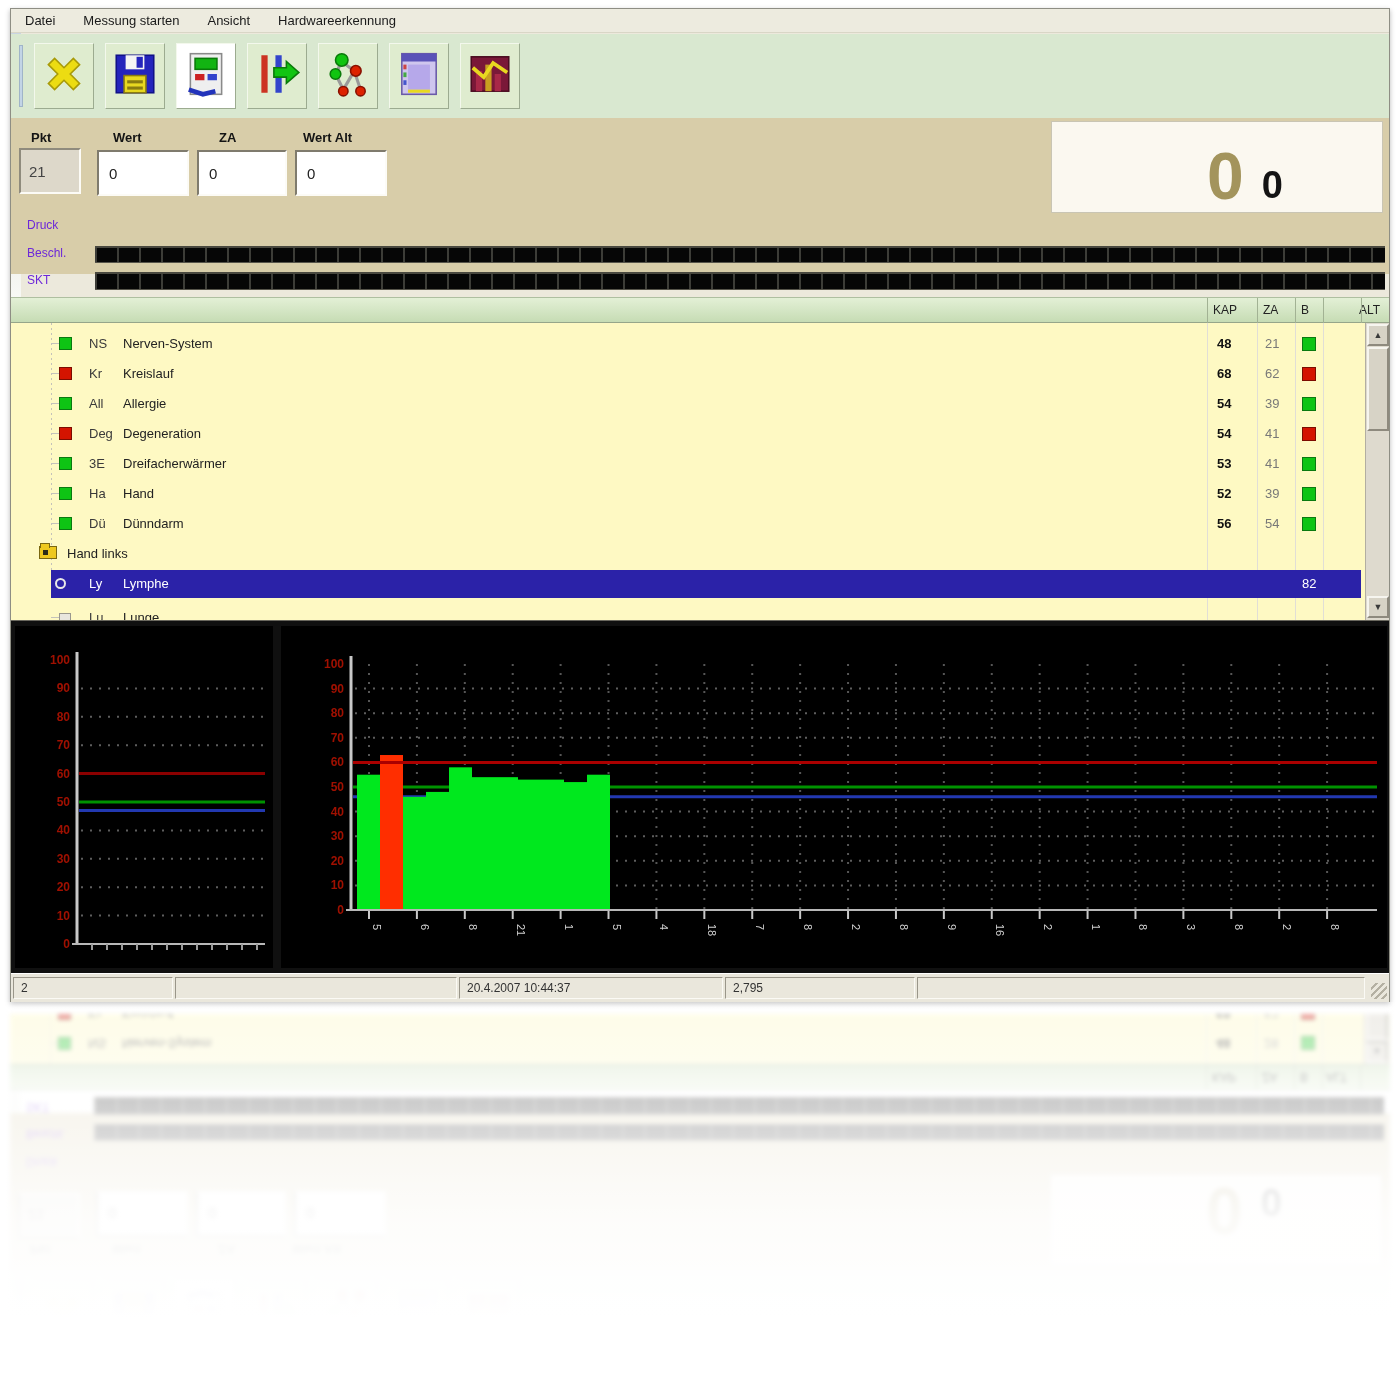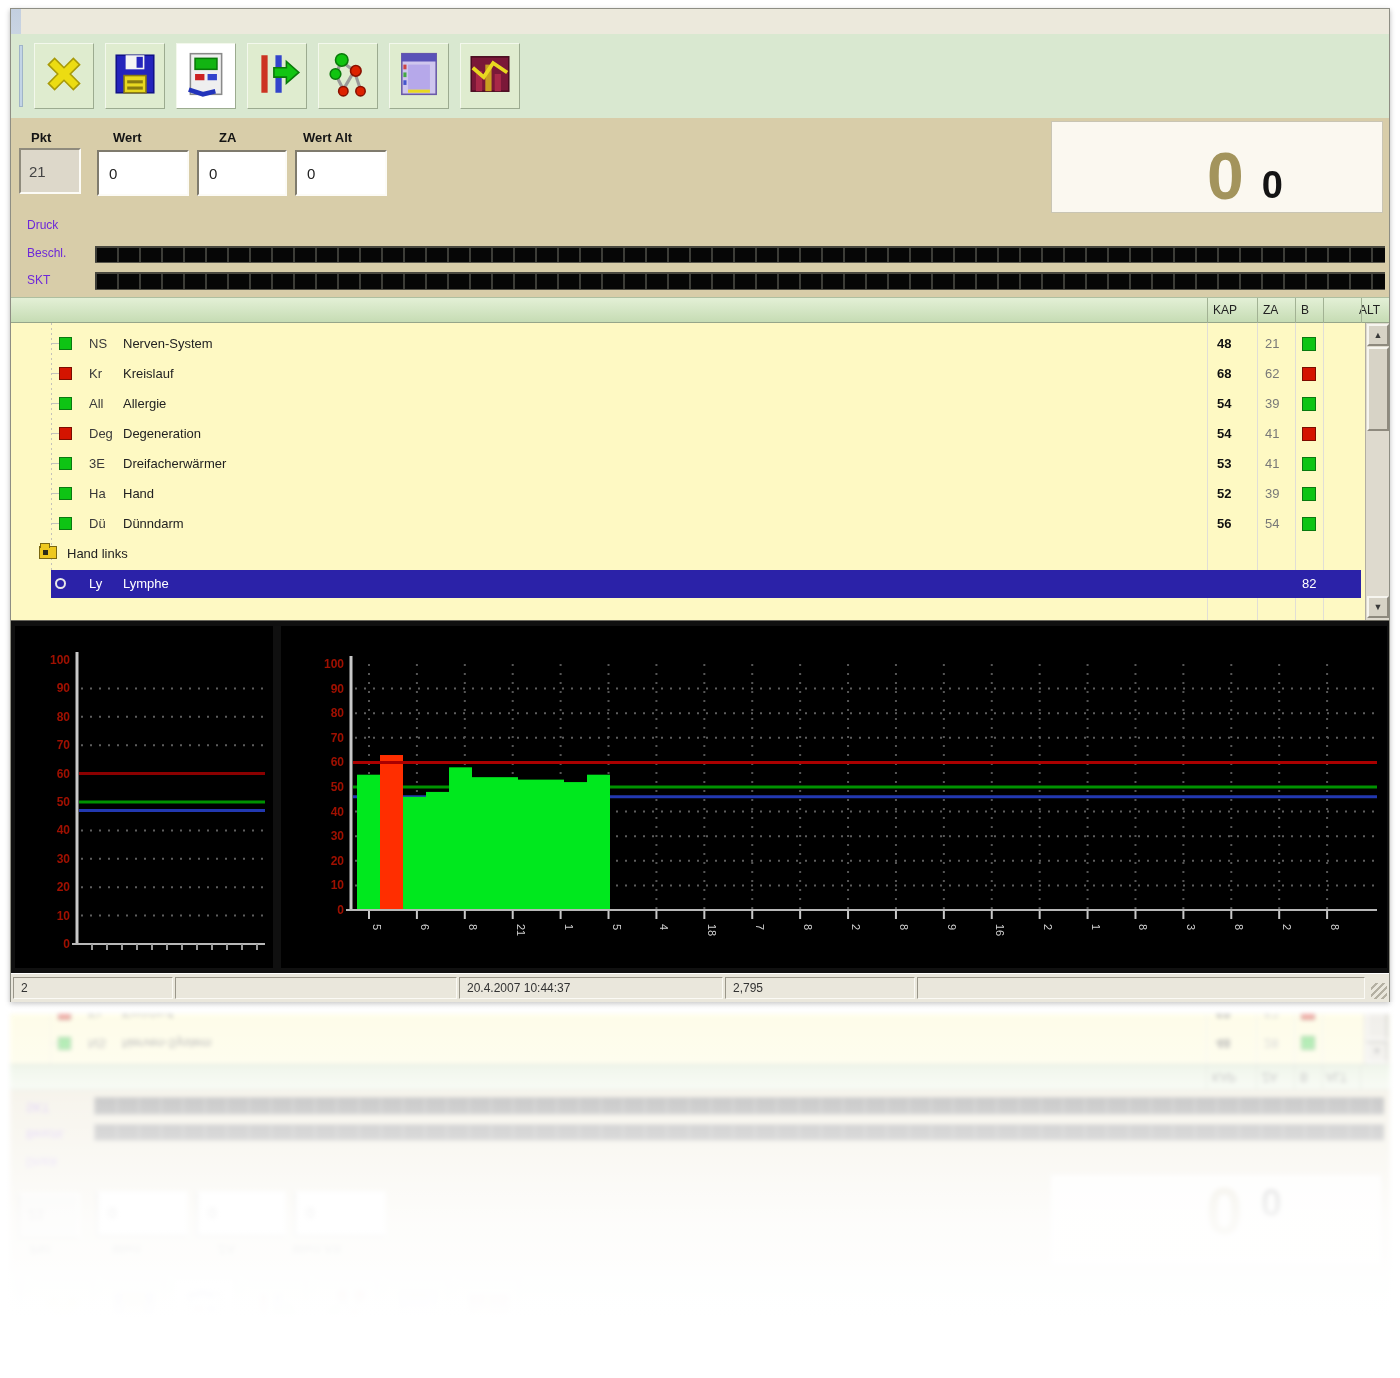--- a/index.html
+++ b/index.html
@@ -23,21 +23,21 @@
   
   .toolbar { position:absolute; left:0; top:25px; width:100%; height:84px;
              background:#d9e8d0; display:flex; align-items:center; padding-left:8px; gap:11px; }
   .tgrip { width:4px; height:62px; background:#c2d4e6; border:1px solid #9fb4c8; }
   .tbtn { width:60px; height:66px; background:#dfeccf;
           border:1px solid; border-color:#f3f8ec #9cab90 #9cab90 #f3f8ec;
           display:flex; align-items:center; justify-content:center; }
   .tbtn svg { width:50px; height:50px; }
 
   
-  .panel { position:absolute; left:0; top:109px; width:100%; height:180px; background:#d8cda9; }
+  .panel { position:absolute; left:0; top:109px; width:100%; height:156px; background:#d8cda9; }
   .flabel { position:absolute; font-size:13px; font-weight:bold; color:#141414; }
   .pktbox { position:absolute; left:8px; top:30px; width:62px; height:46px; background:#ddd8ca;
             border:2px solid; border-color:#8f8b7d #fcfbf6 #fcfbf6 #8f8b7d;
             font-size:15px; color:#444; display:flex; align-items:center; padding-left:8px; }
   .vinput { position:absolute; top:32px; height:46px; background:#ffffff;
             border:2px solid; border-color:#7f7b6d #fcfbf6 #fcfbf6 #7f7b6d;
             font-size:15px; color:#222; display:flex; align-items:center; padding-left:10px; }
   .bigdisplay { position:absolute; left:1040px; top:3px; width:332px; height:92px;
                 background:#fbf8f0; border:1px solid #c9c5b4;
                 display:flex; align-items:flex-end; justify-content:center; gap:18px;
@@ -122,20 +122,26 @@
           background:linear-gradient(to bottom, rgba(255,255,255,.25) 0,
                      rgba(255,255,255,.62) 28%, rgba(255,255,255,.9) 58%, #ffffff 84%); }
 </style>
 </head>
 <body>
 
 <div id="stage">
   <div id="app">
     <div class="edge-artifact"></div>
 
+    <div class="menubar">
+        <span class="mitem">Datei</span>
+        <span class="mitem">Messung starten</span>
+        <span class="mitem">Ansicht</span>
+        <span class="mitem">Hardwareerkennung</span>
+      </div>
 
     <div class="toolbar">
       <div class="tgrip"></div>
 
       <div class="tbtn">
         <span>
           <svg viewBox="0 0 32 32" width="50" height="50">
             <path d="M6 10 L10 6 L16 12 L22 6 L26 10 L20 16 L26 22 L22 26 L16 20 L10 26 L6 22 L12 16 Z" fill="#ecdc12" stroke="#a89a08" stroke-width="1"></path>
           </svg>
         </span>
@@ -339,20 +345,26 @@
         <span class="folderlabel">Hand links</span>
       </div>
 
       <div class="selrow" style="top:247px;">
         <span class="selmark"></span>
         <span class="selcode">Ly</span>
         <span class="selname">Lymphe</span>
         <span class="selb">82</span>
       </div>
 
+      <div class="trow" style="top:280px;">
+        <span class="stub"></span>
+        <span class="partialmark"></span>
+        <span class="code">Lu</span>
+        <span class="rname">Lunge</span>
+      </div>
 
       <div class="vscroll">
         <div class="sbtn" style="top:1px;">▲</div>
         <div class="sthumb"></div>
         <div class="sbtn" style="top:273px;">▼</div>
       </div>
     </div>
 
     <div class="chartstrip">
       <div class="cpanel" id="cpanel-left">

